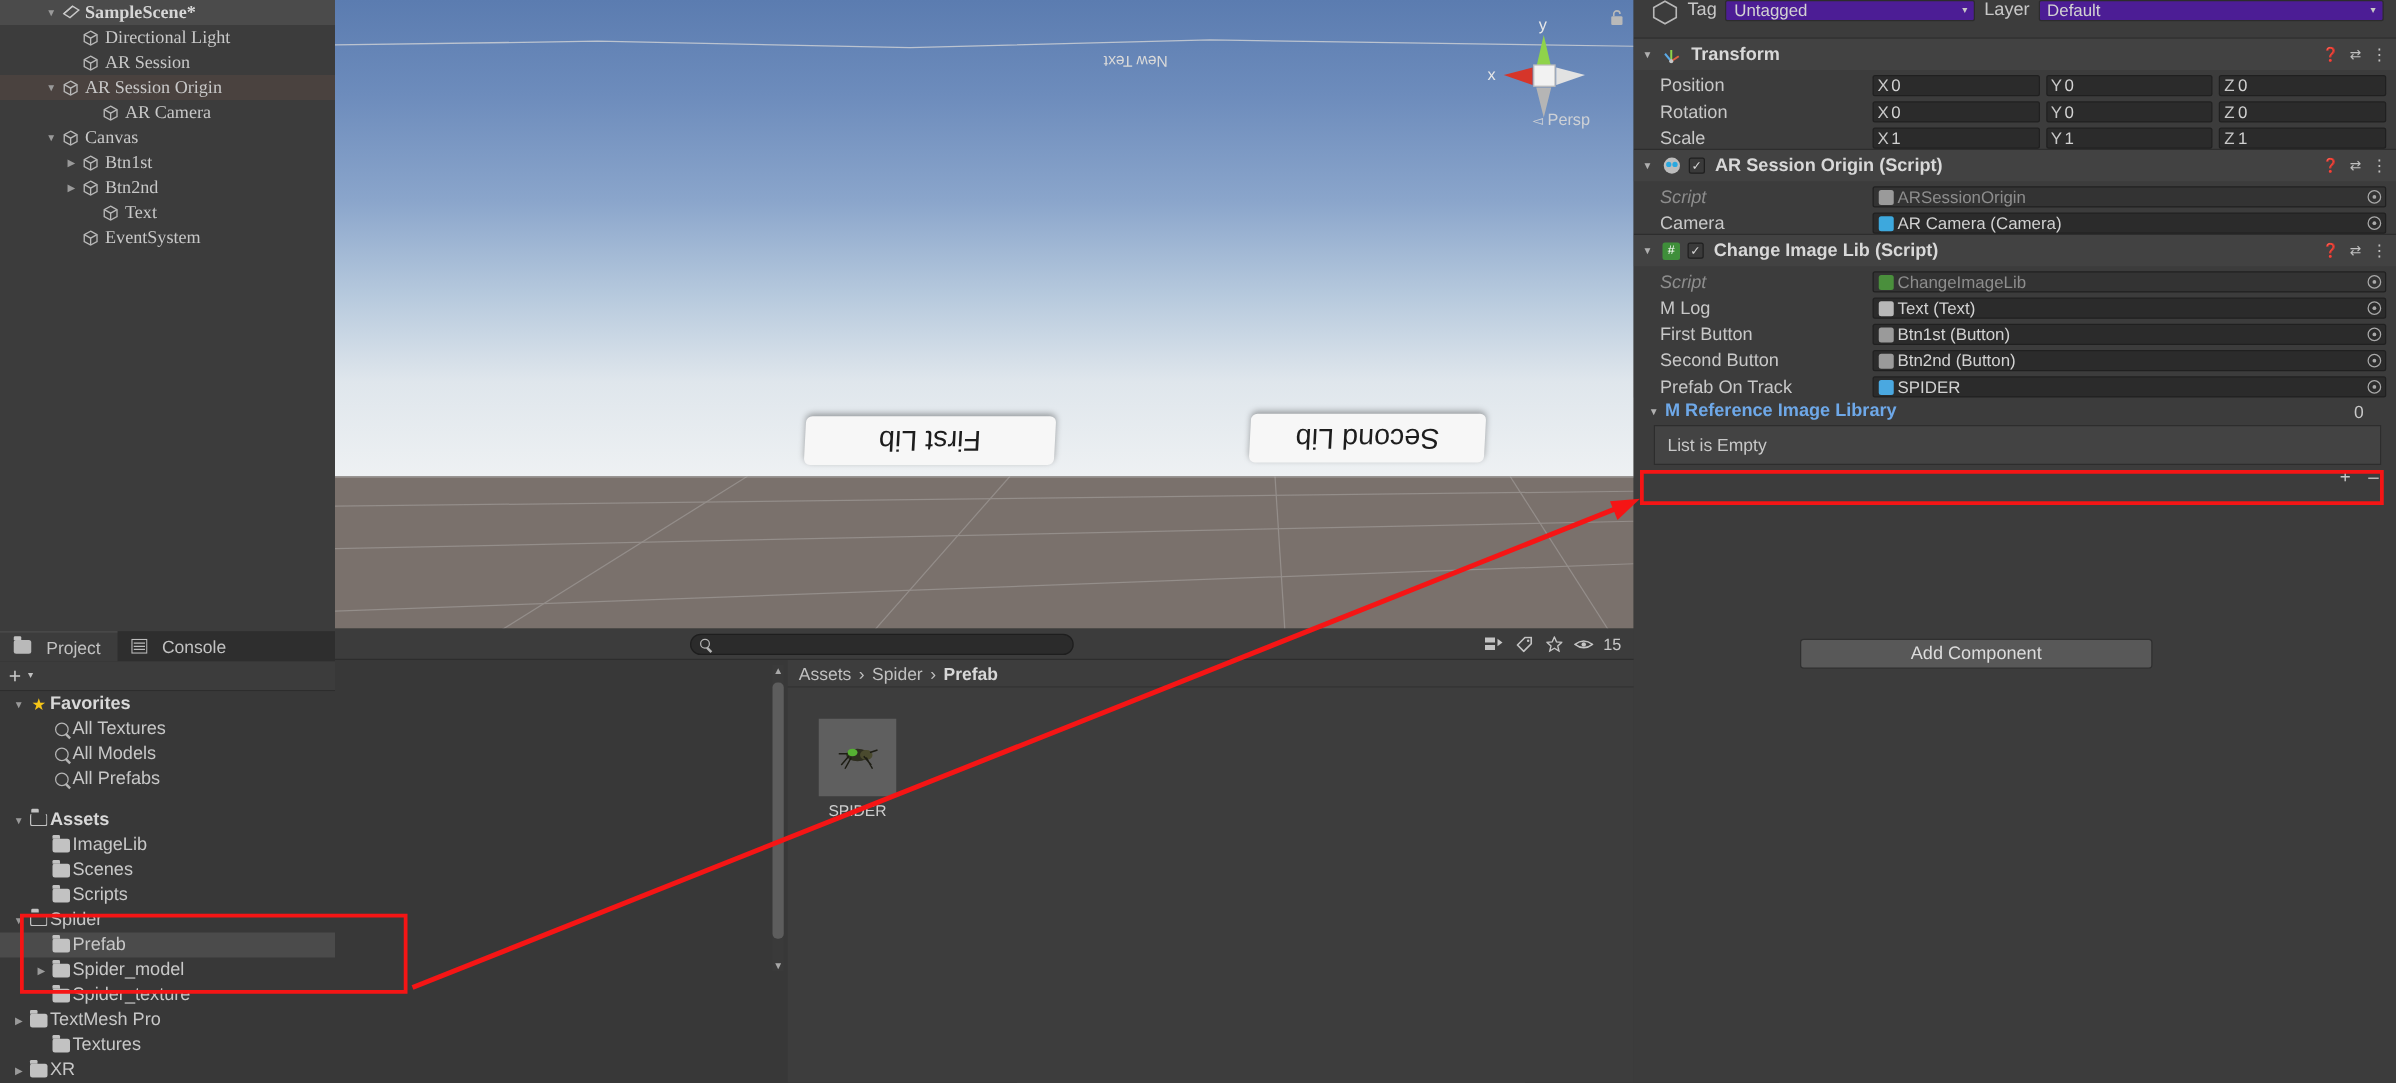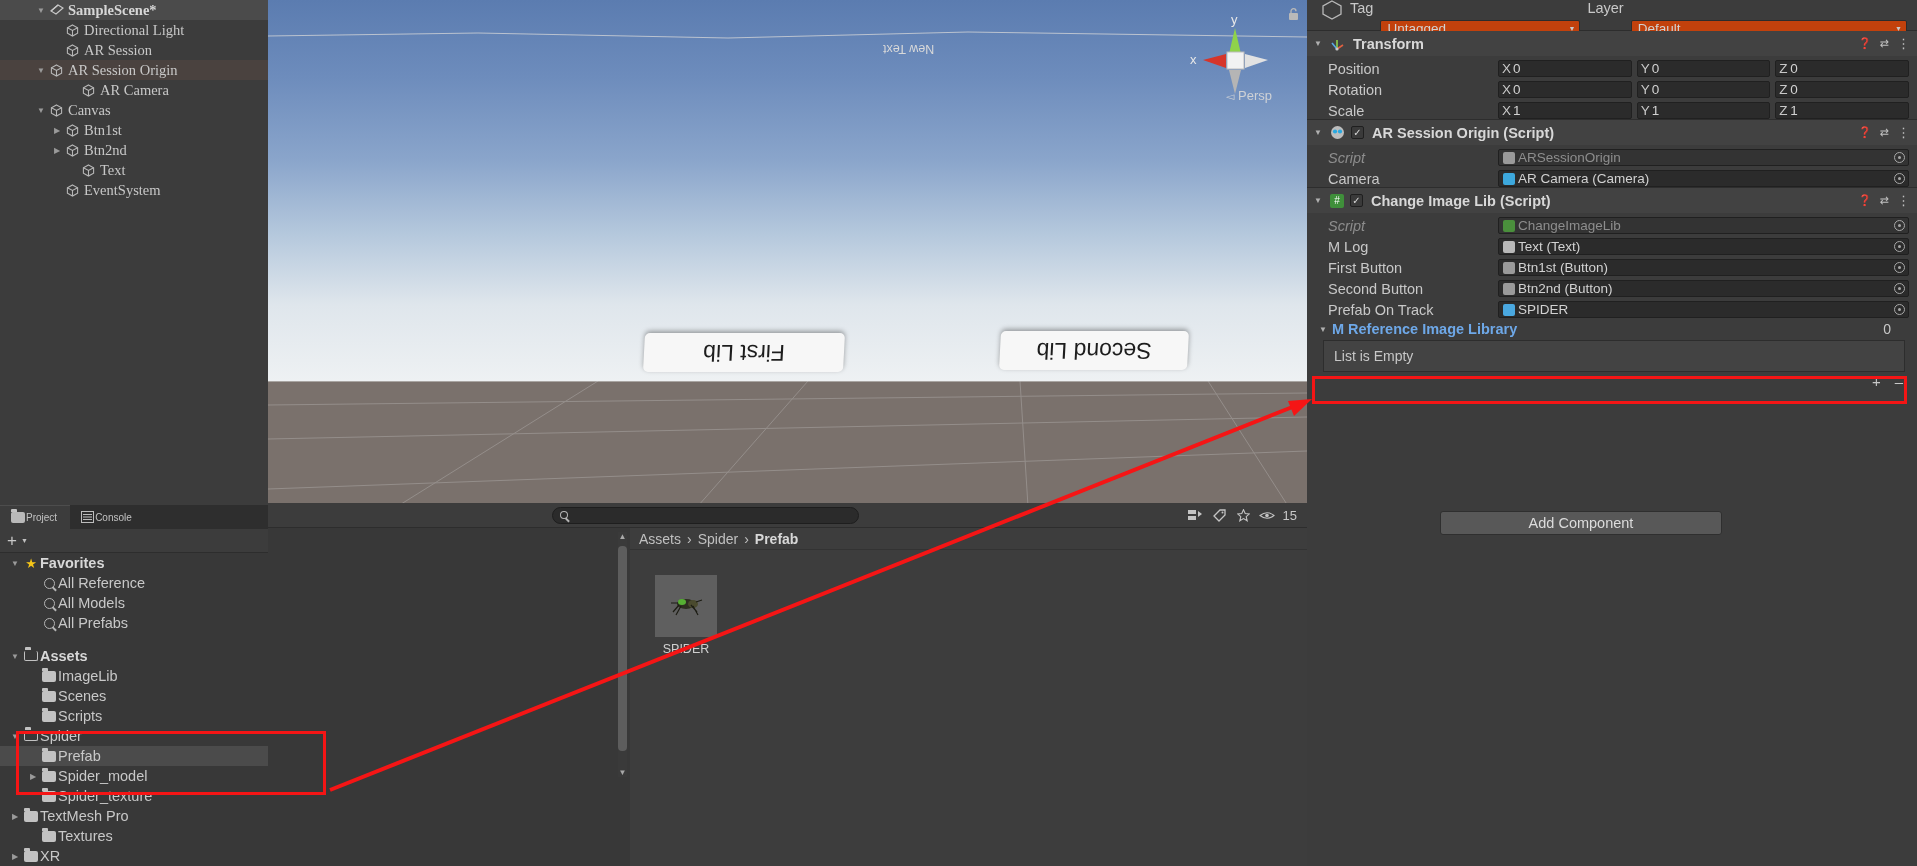--- a/index.html
+++ b/index.html
@@ -20,22 +20,22 @@
                font-size:8px; color:#9a9a9a; }
   .h-row .ico { width:17px; flex:none; display:flex; align-items:center; justify-content:center; }
   .h-row .lbl { padding-left:3px;font-family:Liberation Serif, serif; }
   .h-row.bold .lbl { font-weight:bold; color:#d6d6d6; }
   .cube { width:13px; height:13px; }
   .scene-ico { width:14px; height:14px; }
 
   
   .project { flex:1; background:#383838; display:flex; flex-direction:column; }
   .tabbar { height:24px; background:#2e2e2e; display:flex; align-items:flex-end; position:relative; }
-  .tab { height:24px; display:flex; align-items:center; gap:1px; padding:0 13px 0 11px;
-         font-size:10px; color:#c2c2c2; }
+  .tab { height:24px; display:flex; align-items:center; gap:12px; padding:0 13px 0 11px;
+         font-size:14px; color:#c2c2c2; }
   .tab.active { background:#3c3c3c; border-top:1px solid #4d4d4d; }
   .p-toolbar { height:24px; background:#3c3c3c; display:flex; align-items:center;
                padding-left:7px; gap:2px; border-bottom:1px solid #2d2d2d; }
   .plus { font-size:17px; color:#c8c8c8; line-height:1; }
   .caret { font-size:7px; color:#c0c0c0; margin-left:2px; }
   .ptree { flex:1; overflow:hidden; position:relative; background:#383838; }
   .pt-row { height:20px; display:flex; align-items:center; white-space:nowrap;
             font-size:14.5px; color:#c8c8c8; }
   .pt-row.sel { background:#4b4b4b; }
   .pt-row .tw { width:14px; flex:none; text-align:center; font-size:8px; color:#9a9a9a; }
@@ -93,23 +93,23 @@
   .zknob { position:absolute; left:48px; top:-4px; width:10px; height:10px; border-radius:50%; background:#b8b8b8; }
   .vscroll { position:absolute; right:3px; top:4px; width:9px; height:245px; }
   .vscroll .track { position:absolute; inset:0; background:#3a3a3a; }
   .vscroll .thumbb { position:absolute; left:0; top:14px; width:9px; height:205px; background:#5d5d5d; border-radius:4px; }
   .arrw { position:absolute; left:0; font-size:8px; color:#a8a8a8; text-align:center; width:9px; }
 
   
   .inspector { width:610px; background:#3c3c3c; position:relative; overflow:hidden; }
   .insp-top { height:30px; background:#3c3c3c; display:flex; padding:0 8px; gap:7px; }
   .tag-lbl { font-size:14.5px; color:#c8c8c8; }
-  .dd { height:17px; background:#c2410c; border:1px solid #2c2c2c; border-radius:2px;
+  .dd { height:17px; background:#4c1d95; border:1px solid #2c2c2c; border-radius:2px;
         display:flex; align-items:center; justify-content:space-between; padding:0 4px 0 6px;
-        font-size:13.5px; color:#d2d2d2;margin-top:20px; }
+        font-size:13.5px; color:#d2d2d2; }
   .dd .v { font-size:7px; color:#c8c8c8; }
 
   .comp { border-top:1px solid #2d2d2d; background:#3c3c3c; }
   .comp-hdr { height:25px; display:flex; align-items:center; gap:6px; padding-left:7px;
               background:#424242; position:relative; }
   .comp-hdr .fo { font-size:8px; color:#b0b0b0; width:10px; }
   .comp-hdr .title { font-weight:bold; font-size:14.5px; color:#d8d8d8; margin-left:2px; }
   .hdr-right { position:absolute; right:7px; display:flex; align-items:center; gap:8px; color:#c0c0c0; }
   .chk { width:13px; height:13px; background:#3a3a3a; border:1px solid #1f1f1f; border-radius:2px;
          display:flex; align-items:center; justify-content:center; font-size:10px; color:#d8d8d8; }
@@ -297,21 +297,21 @@
               <span class="star">★</span>
             </span>
             <span class="lbl">Favorites</span>
           </div>
           <div class="pt-row">
             <span style="width:26px;flex:none"></span>
             <span class="tw"></span>
             <span class="ico">
               <span class="magn"></span>
             </span>
-            <span class="lbl">All Reference</span>
+            <span class="lbl">All Textures</span>
           </div>
           <div class="pt-row">
             <span style="width:26px;flex:none"></span>
             <span class="tw"></span>
             <span class="ico">
               <span class="magn"></span>
             </span>
             <span class="lbl">All Models</span>
           </div>
           <div class="pt-row">

